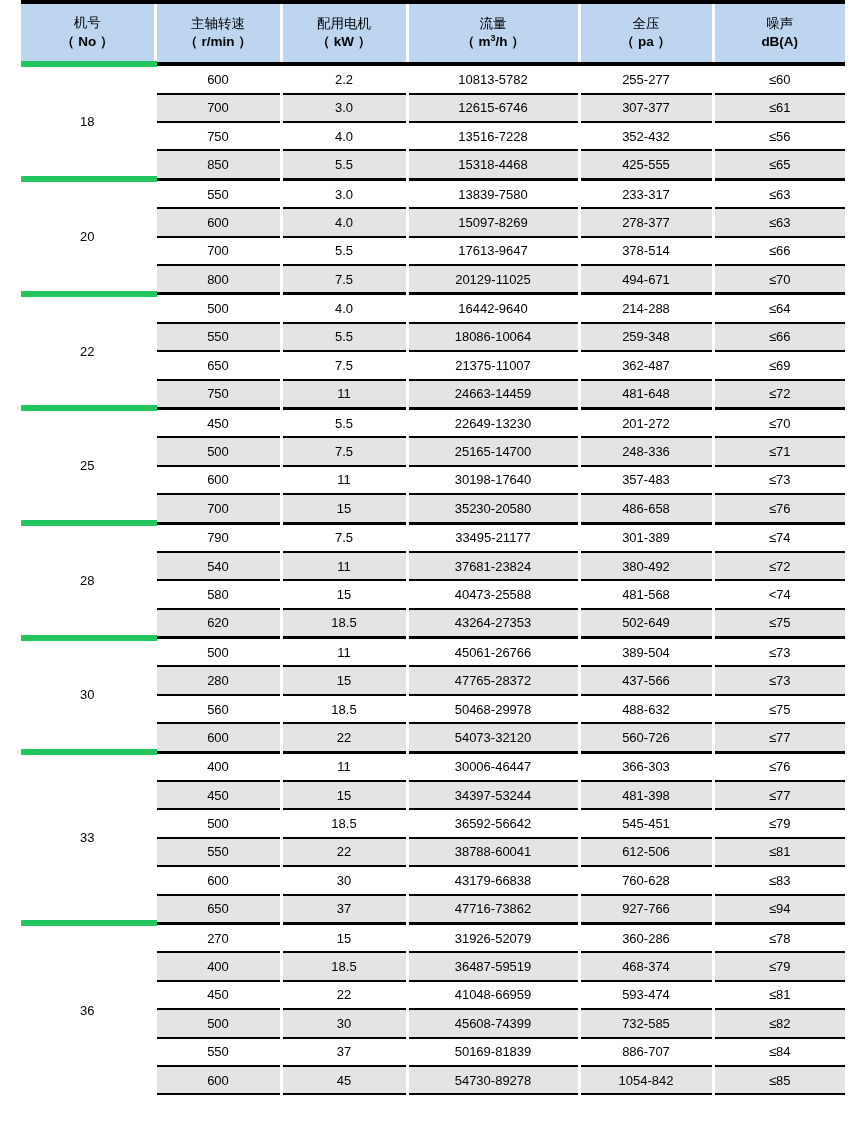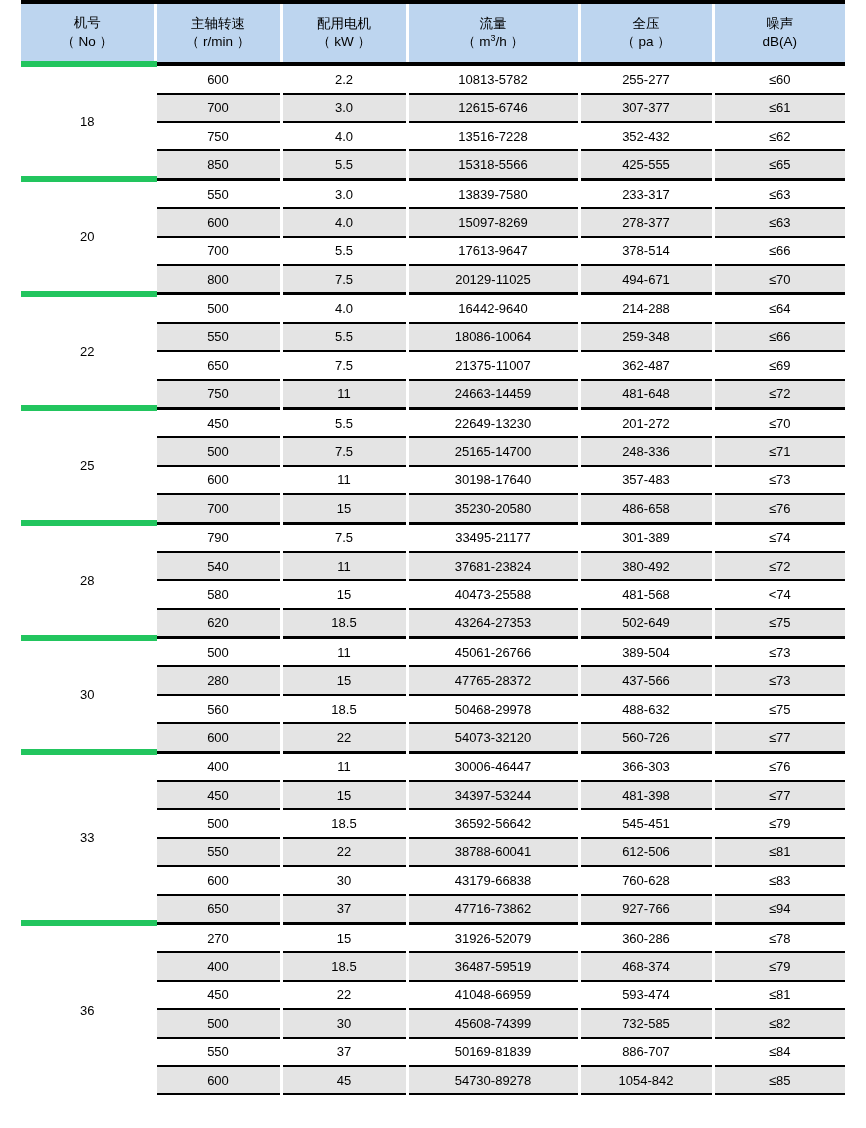--- a/index.html
+++ b/index.html
@@ -49,21 +49,21 @@
     line-height: 1.38;
     padding: 10px 2px 10px;
     text-align: center;
     vertical-align: middle;
     white-space: nowrap;
   }
   thead th:first-child { border-left: none; }
   thead th:last-child  { border-right: none; }
 
   .hd-main { display: block; }
-  .hd-sub  { display: block; }
+  .hd-sub  { display: block; font-weight: bold; }
   .hd-sub sup {
     font-size: 9px;
     vertical-align: super;
     line-height: 0;
   }
 
   
   tbody td {
     font-size: 13px;
     text-align: center;
@@ -164,26 +164,26 @@
           <td>3.0</td>
           <td>12615-6746</td>
           <td>307-377</td>
           <td class="clast">≤61</td>
         </tr>
         <tr class="plain">
           <td>750</td>
           <td>4.0</td>
           <td>13516-7228</td>
           <td>352-432</td>
-          <td class="clast">≤62</td>
+          <td class="clast">≤56</td>
         </tr>
         <tr class="band">
           <td>850</td>
           <td>5.5</td>
-          <td>15318-5566</td>
+          <td>15318-4468</td>
           <td>425-555</td>
           <td class="clast">≤65</td>
         </tr>
         <tr class="plain group-top">
           <td class="c1" rowspan="4">20</td>
           <td>550</td>
           <td>3.0</td>
           <td>13839-7580</td>
           <td>233-317</td>
           <td class="clast">≤63</td>

